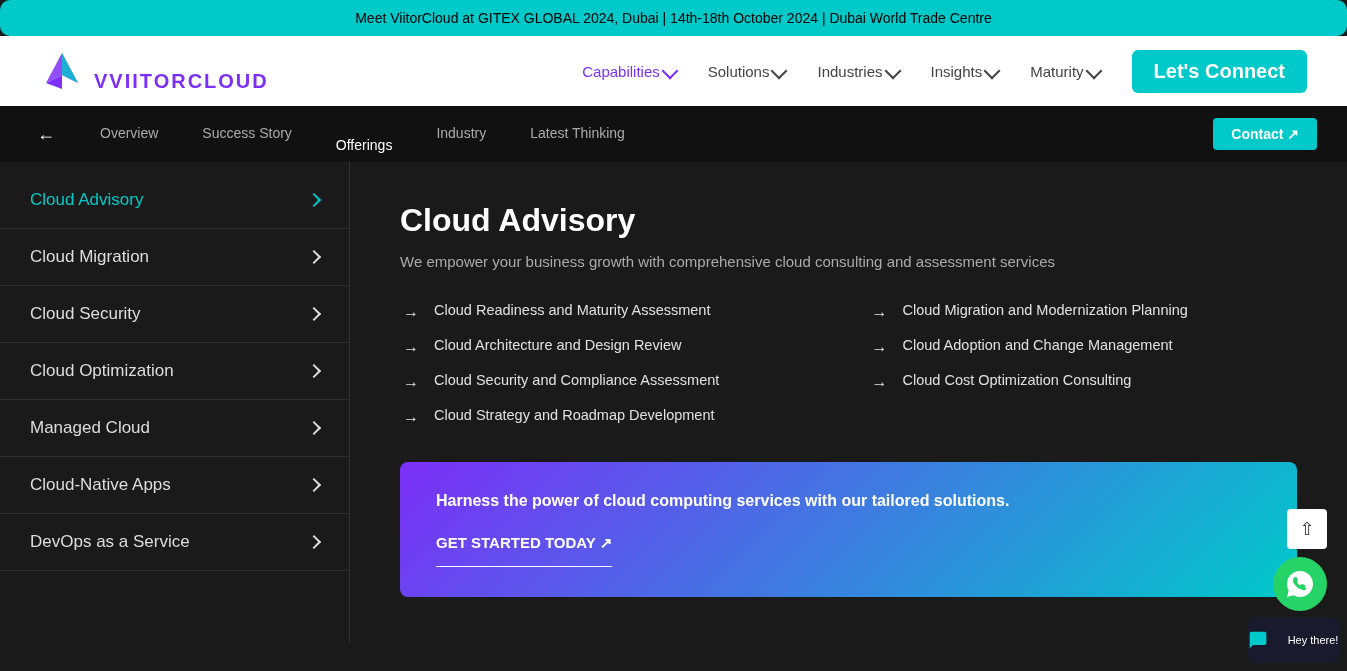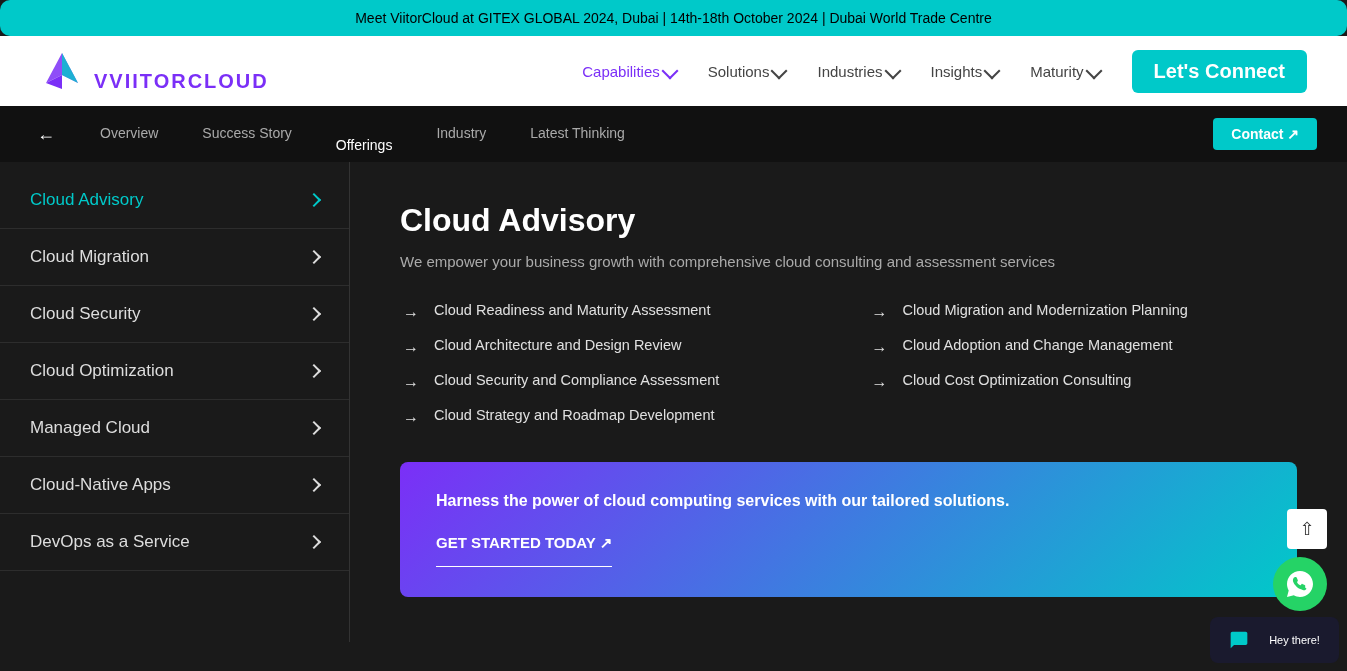--- a/index.html
+++ b/index.html
@@ -264,21 +264,21 @@
       z-index: 999;
       color: #333;
       font-size: 18px;
     }
     .chat-widget {
       position: fixed;
       bottom: 8px;
       right: 8px;
       background: #1a1a2e;
       border-radius: 8px;
-      width: 129px;
+      width: 92px;
       height: 46px;
       display: flex;
       align-items: center;
       justify-content: center;
       gap: 20px;
       cursor: pointer;
       z-index: 998;
       color: #fff;
       font-size: 12px;
     }

